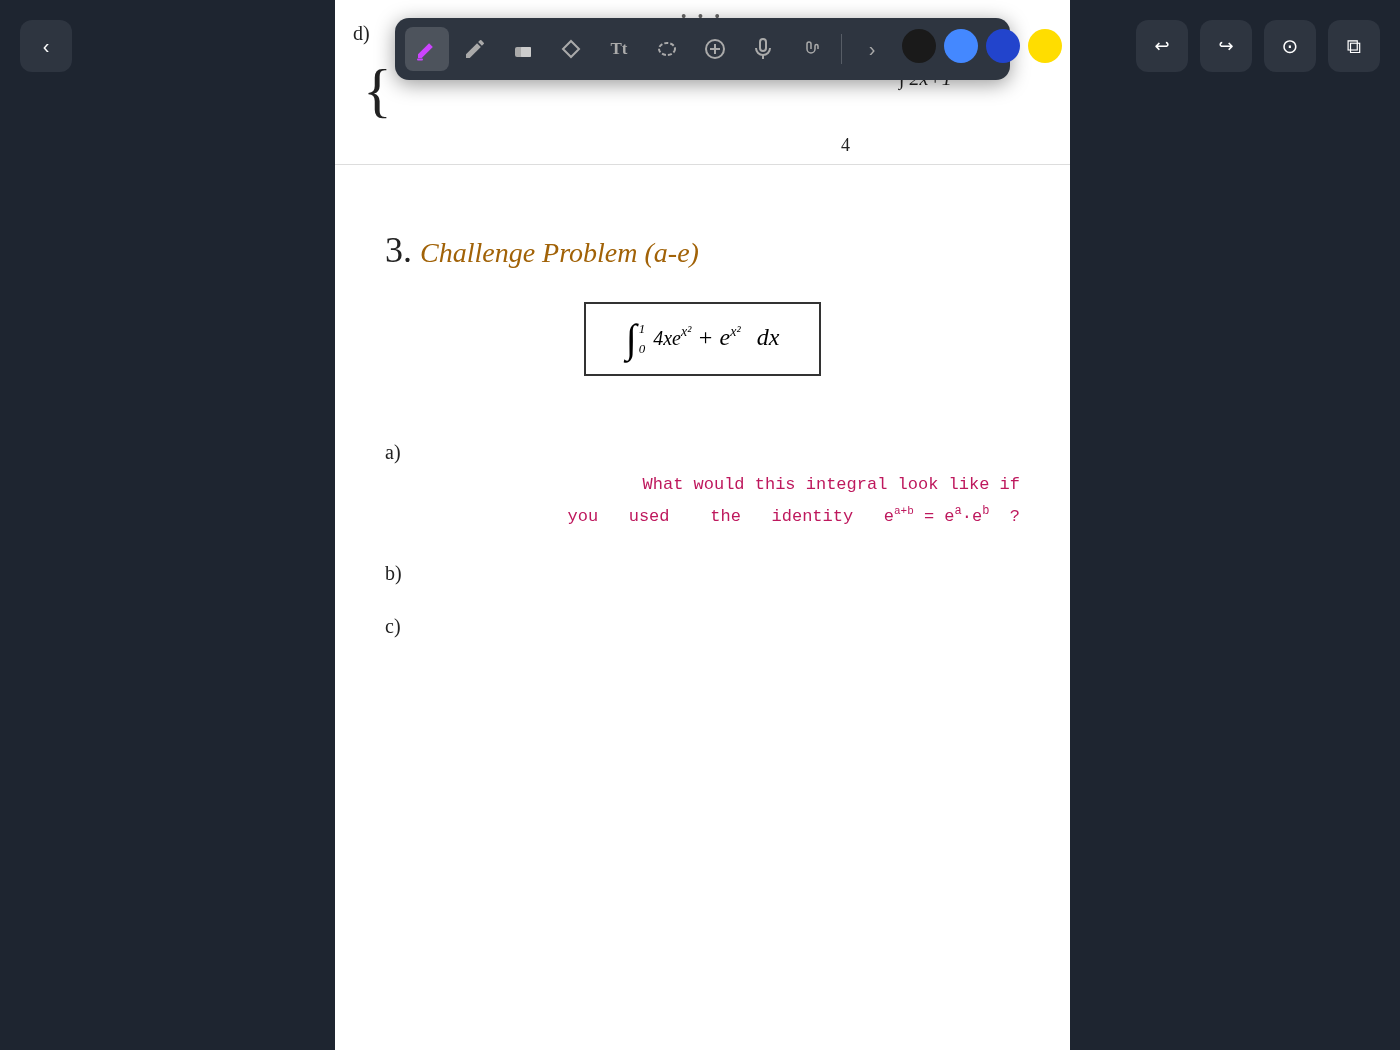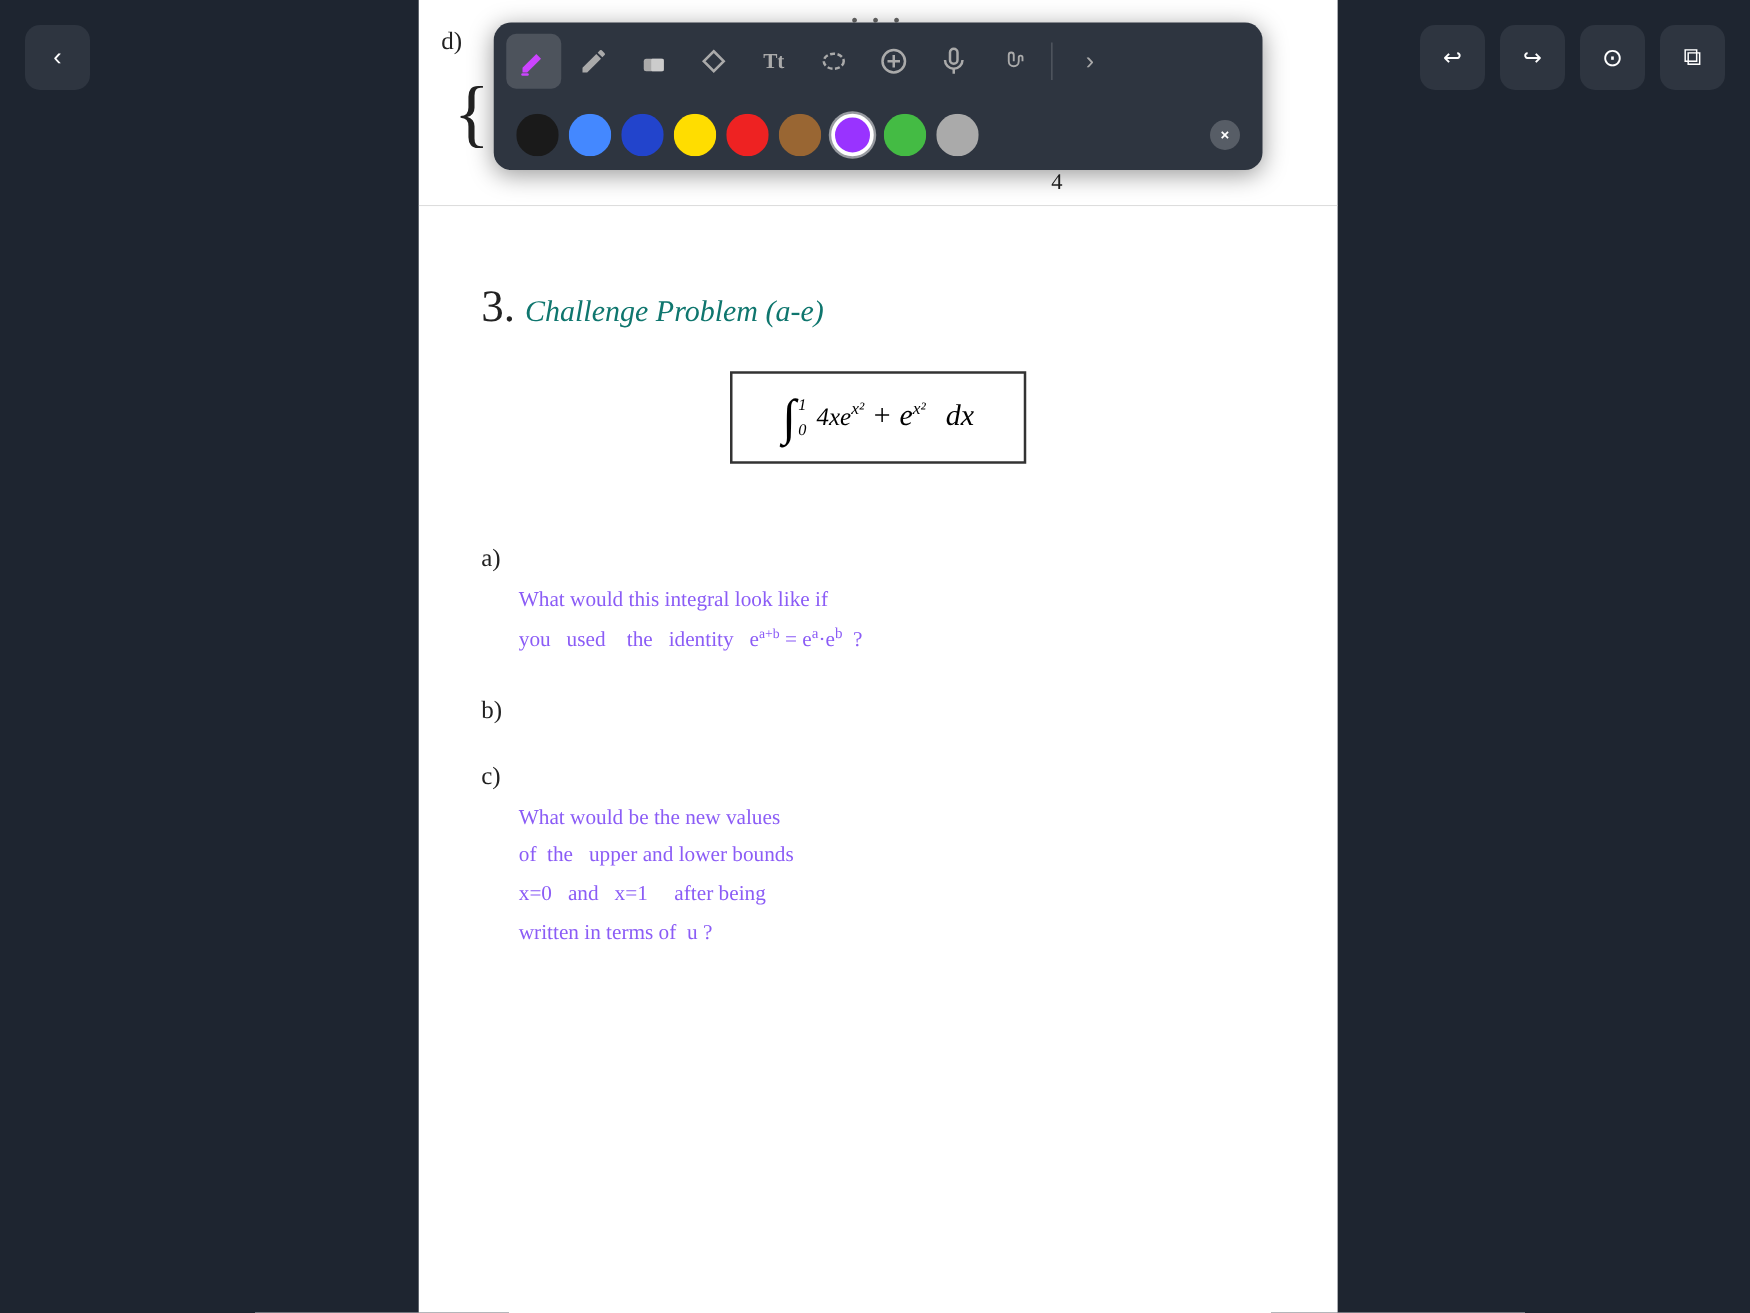--- a/index.html
+++ b/index.html
@@ -57,21 +57,20 @@
     
     .toolbar {
       position: absolute;
       top: 18px;
       left: 60px;
       right: 60px;
       background: #2e3540;
       border-radius: 14px;
       padding: 0 10px;
       display: flex;
-      flex-direction: column;
       z-index: 10;
       box-shadow: 0 4px 20px rgba(0,0,0,0.4);
     }
 
     .toolbar-top {
       display: flex;
       align-items: center;
       height: 62px;
       gap: 4px;
     }
@@ -149,24 +148,24 @@
     }
 
     .section-number {
       font-size: 36px;
       font-family: Georgia, serif;
       margin-bottom: 10px;
       color: #222;
     }
 
     .section-title {
-      font-size: 24px;
+      font-size: 28px;
       font-family: Georgia, serif;
       margin-bottom: 25px;
-      color: #0f766e;
+      color: #a16207;
       font-style: italic;
       margin-top: 42px;
     }
 
     
     .integral-box {
       border: 2px solid #333;
       display: inline-block;
       padding: 15px 40px;
       margin: 0 auto 30px;
@@ -188,25 +187,26 @@
 
     .part-label {
       font-size: 20px;
       font-family: Georgia, serif;
       color: #222;
       margin-bottom: 6px;
     }
 
     .part-text {
       font-size: 17px;
-      font-family: Liberation Serif, serif;
-      color: #8b5cf6;
+      font-family: Liberation Mono, monospace;
+      color: #be185d;
       line-height: 1.8;
       margin-bottom: 20px;
       margin-left: 30px;
+      text-align: right;
     }
 
     .part-section {
       margin-bottom: 30px;
     }
 
     
     .right-sidebar {
       width: 330px;
       background: #1e2530;
@@ -404,26 +404,20 @@
         you &nbsp; used &nbsp;&nbsp; the &nbsp; identity &nbsp; e<span style="font-size:11px;vertical-align:super;margin-top:37px;">a+b</span> = e<span style="font-size:12px;vertical-align:super;">a</span>·e<span style="font-size:12px;vertical-align:super;">b</span> &nbsp;?
       </div>
     </div>
 
     <div class="part-section">
       <div class="part-label">b)</div>
     </div>
 
     <div class="part-section">
       <div class="part-label">c)</div>
-      <div class="part-text">
-        What would be the new values<br>
-        of &nbsp;the &nbsp; upper and lower bounds<br>
-        x=0 &nbsp; and &nbsp; x=1 &nbsp;&nbsp;&nbsp; after being<br>
-        written in terms of &nbsp;u ?
-      </div>
     </div>
 
   </div>
 </div>
 
 <div class="right-sidebar">
   <button class="nav-btn">
     <span>↩</span>
   </button>
   <button class="nav-btn">

